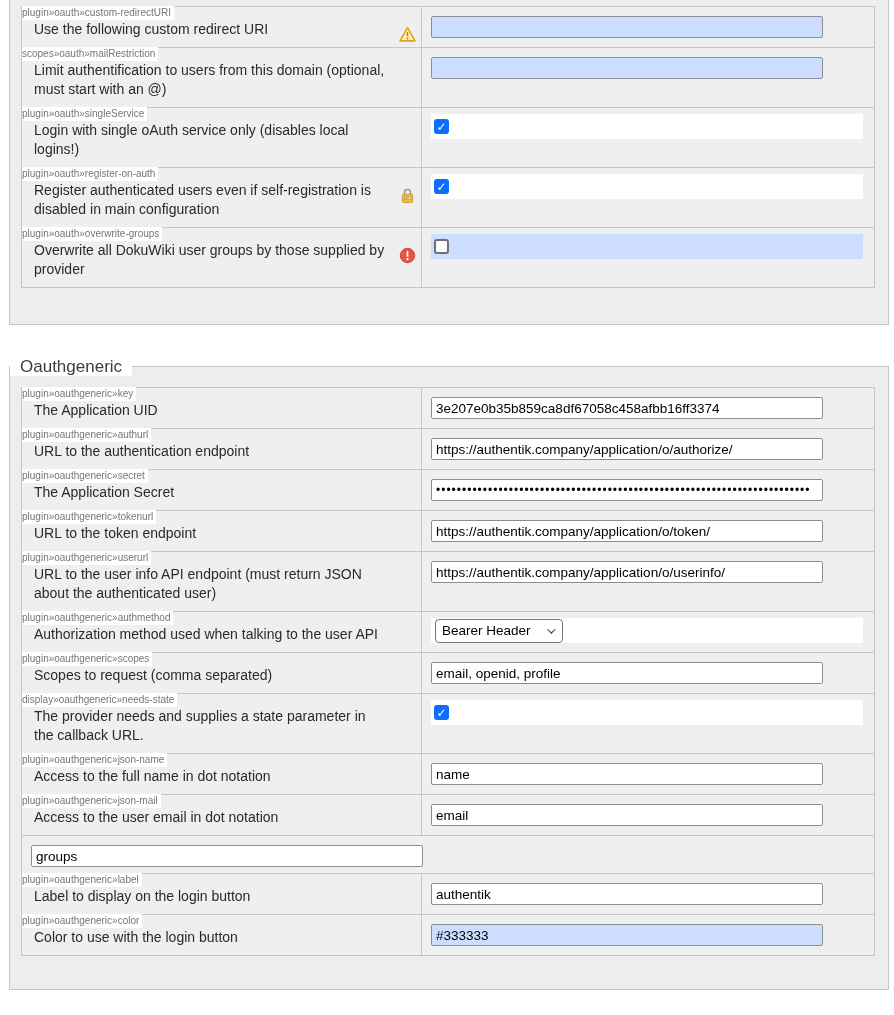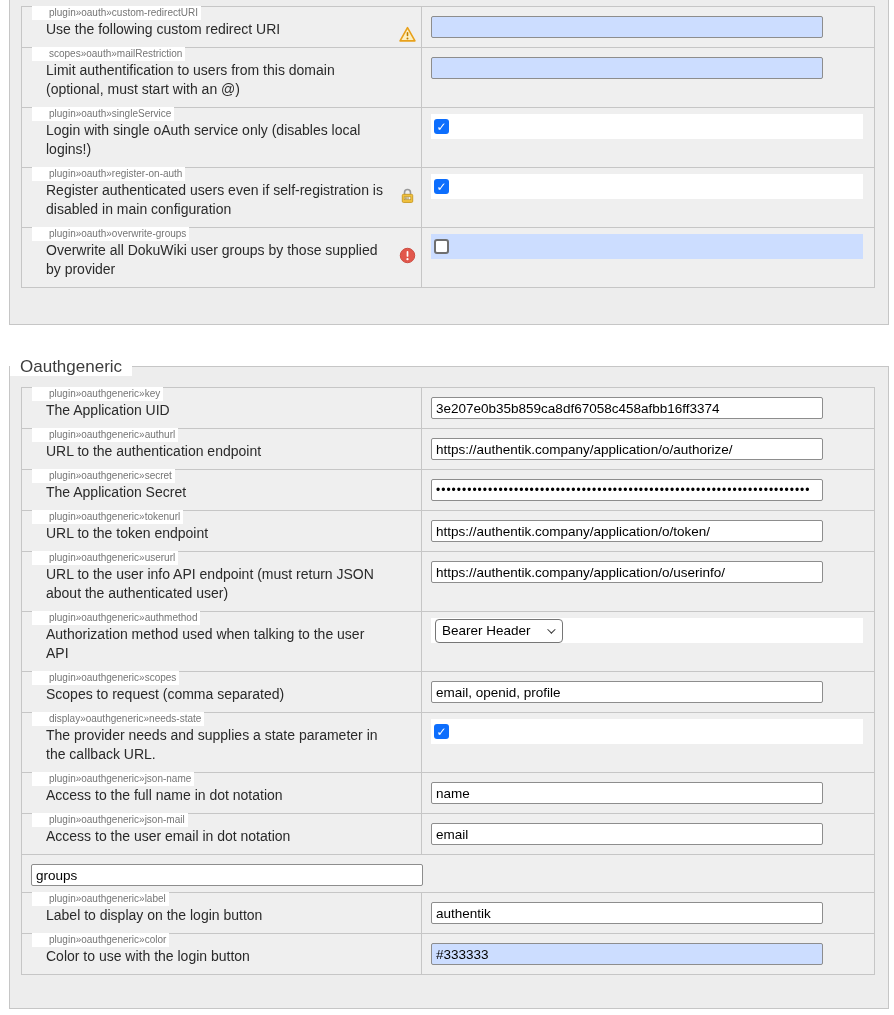--- a/index.html
+++ b/index.html
@@ -30,26 +30,26 @@
 
   .cfg-table { border:1px solid #c6c6c6; background:#efefef; }
   .row { display:flex; border-top:1px solid #c6c6c6; }
   .row:first-child { border-top:none; }
 
   .cell-label {
     width:400px; flex-shrink:0; position:relative;
     border-right:1px solid #c6c6c6; min-height:40px; box-sizing:border-box;
   }
   .outkey {
-    position:absolute; top:-1px; left:10px;
-    background:#fff; padding:0 3px 1px 17px;
+    position:absolute; top:-1px; left:0;
+    background:#fff; padding:0 3px 1px 0;
     font-size:10px; line-height:13px; color:#757575; white-space:nowrap;
   }
   .lbl-text {
-    margin:13px 34px 8px 24px;
+    margin:13px 34px 8px 12px;
     font-size:14px; line-height:19px; color:#2a2a2a;
   }
   .icon-slot {
     position:absolute; top:19px; right:5px; width:17px; height:17px;
   }
   .icon-slot svg { width:17px; height:17px; display:block; }
 
   .cell-value { flex:1; padding:0 11px 6px 9px; box-sizing:border-box; }
 
   .text-input {

